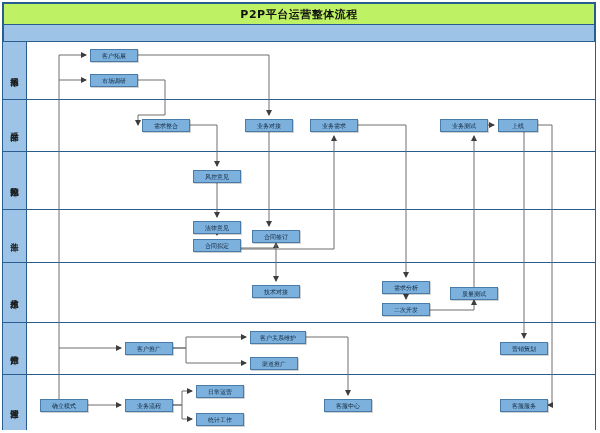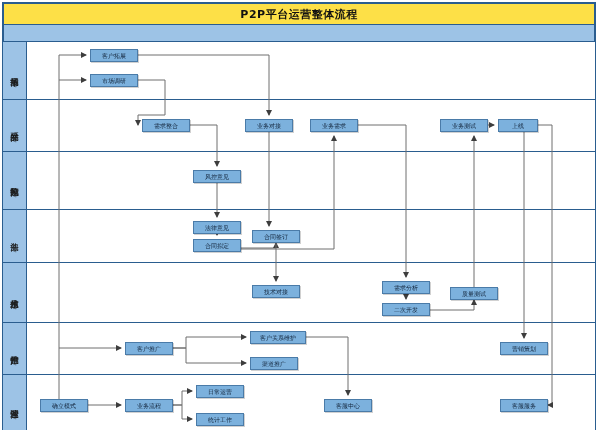--- a/index.html
+++ b/index.html
@@ -9,21 +9,21 @@
     width:600px;height:433px;
     background:#ffffff;
     overflow:hidden;
   }
   .frame{
     position:absolute;left:2px;top:2px;width:594px;height:428px;
     border:1px solid #2a5d8f;box-sizing:border-box;
   }
   .title-bar{
     position:absolute;left:3px;top:3px;width:592px;height:22px;
-    background:#fde047;border:1px solid #2a5d8f;box-sizing:border-box;
+    background:#bef264;border:1px solid #2a5d8f;box-sizing:border-box;
     display:flex;align-items:center;justify-content:center;
     font-size:11px;font-weight:bold;color:#111111;letter-spacing:.5px;
   }
   .subtitle-bar{
     position:absolute;left:3px;top:25px;width:592px;height:17px;
     background:#9dc3e6;border:1px solid #2a5d8f;border-top:none;box-sizing:border-box;
   }
   
   .lane{
     position:absolute;left:3px;width:592px;

